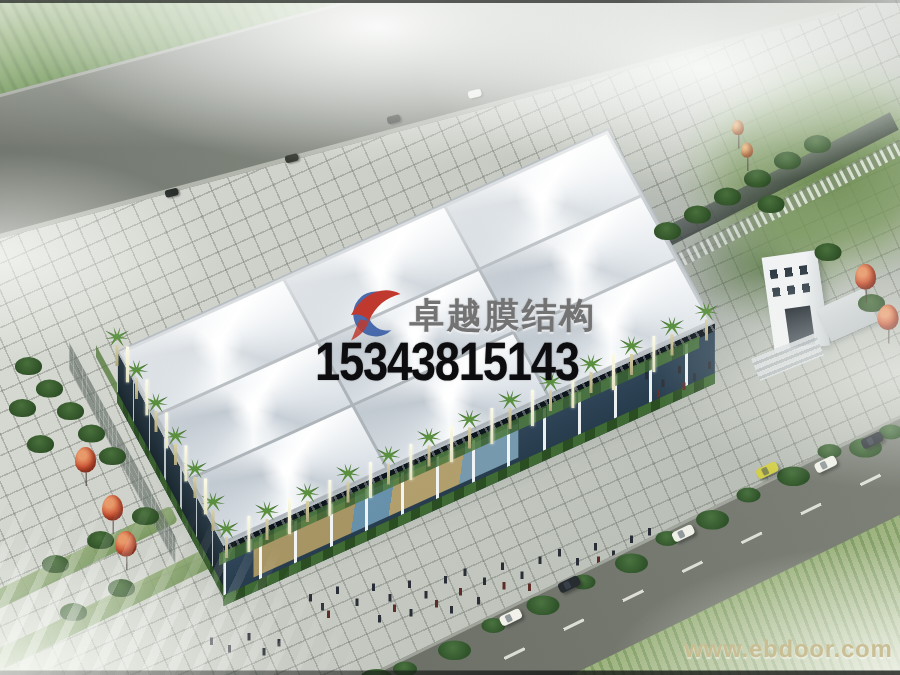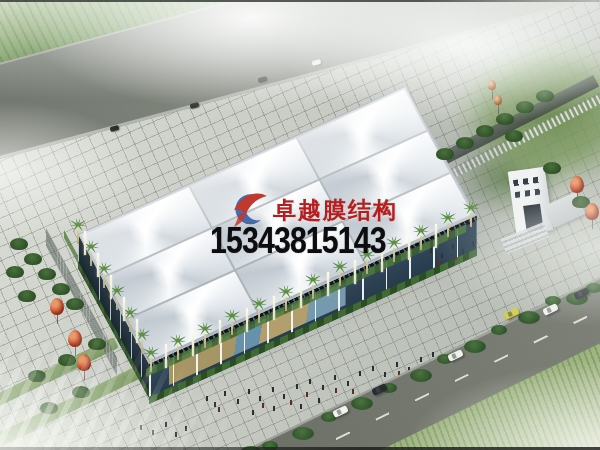--- a/index.html
+++ b/index.html
@@ -138,21 +138,21 @@
     background:repeating-linear-gradient(115deg, rgba(255,255,255,0.55) 0 6px, transparent 6px 15px);
     -webkit-mask:radial-gradient(ellipse at 0% 100%, #000, transparent 75%);
             mask:radial-gradient(ellipse at 0% 100%, #000, transparent 75%);}
   .edge-top{left:0;top:0;width:600px;height:2px;
     background:linear-gradient(90deg, rgba(35,38,35,0.75) 0 70%, rgba(35,38,35,0.2));}
   .edge-bottom{left:0;bottom:0;width:600px;height:3px;
     background:linear-gradient(90deg, rgba(22,25,22,0.2), rgba(22,25,22,0.8) 60%);}
 
   
   .brand{left:222px;top:187px;display:flex;align-items:center;}
-  .brand-name{font-size:23px;font-weight:bold;letter-spacing:2px;color:#b91c1c;margin-left:5px;
+  .brand-name{font-size:23px;font-weight:bold;letter-spacing:2px;color:#737373;margin-left:5px;
     text-shadow:0 1px 1px rgba(255,255,255,0.7), 0 0 1px rgba(30,30,35,0.5);}
   .phone{left:210px;top:220px;font-size:36px;font-weight:bold;color:#0d0d10;
     letter-spacing:-1px;transform:scaleX(0.84);transform-origin:0 50%;
     text-shadow:0 0 1px rgba(0,0,0,0.5);white-space:nowrap;}
   .watermark{right:5px;bottom:7px;font-size:16px;font-weight:bold;color:#cabd92;
     letter-spacing:0.5px;opacity:0.95;text-shadow:0 1px 1px rgba(255,255,255,0.55);}
 </style>
 </head>
 <body>
 
@@ -323,14 +323,15 @@
 
   <div class="abs brand">
     <svg width="46" height="46" viewBox="0 0 46 46">
       <path d="M33 8 A 15 15 0 1 0 39 33 A 11.5 11.5 0 1 1 33 8 Z" fill="#3c5fa6" opacity="0.92"></path>
       <path d="M12 23 C 20 8 34 3 45 9 C 36 11 28 17 24 27 C 21 23 16 22 12 23 Z" fill="#c0392f"></path>
       <path d="M24 27 C 22 33 18 37 12 40 C 15 34 16 29 18 26 Z" fill="#c0392f" opacity="0.85"></path>
     </svg>
     <span class="brand-name">卓越膜结构</span>
   </div>
   <div class="abs phone">15343815143</div>
+  <div class="abs watermark">www.ebdoor.com</div>
 
 </div>
 
 </body></html>

